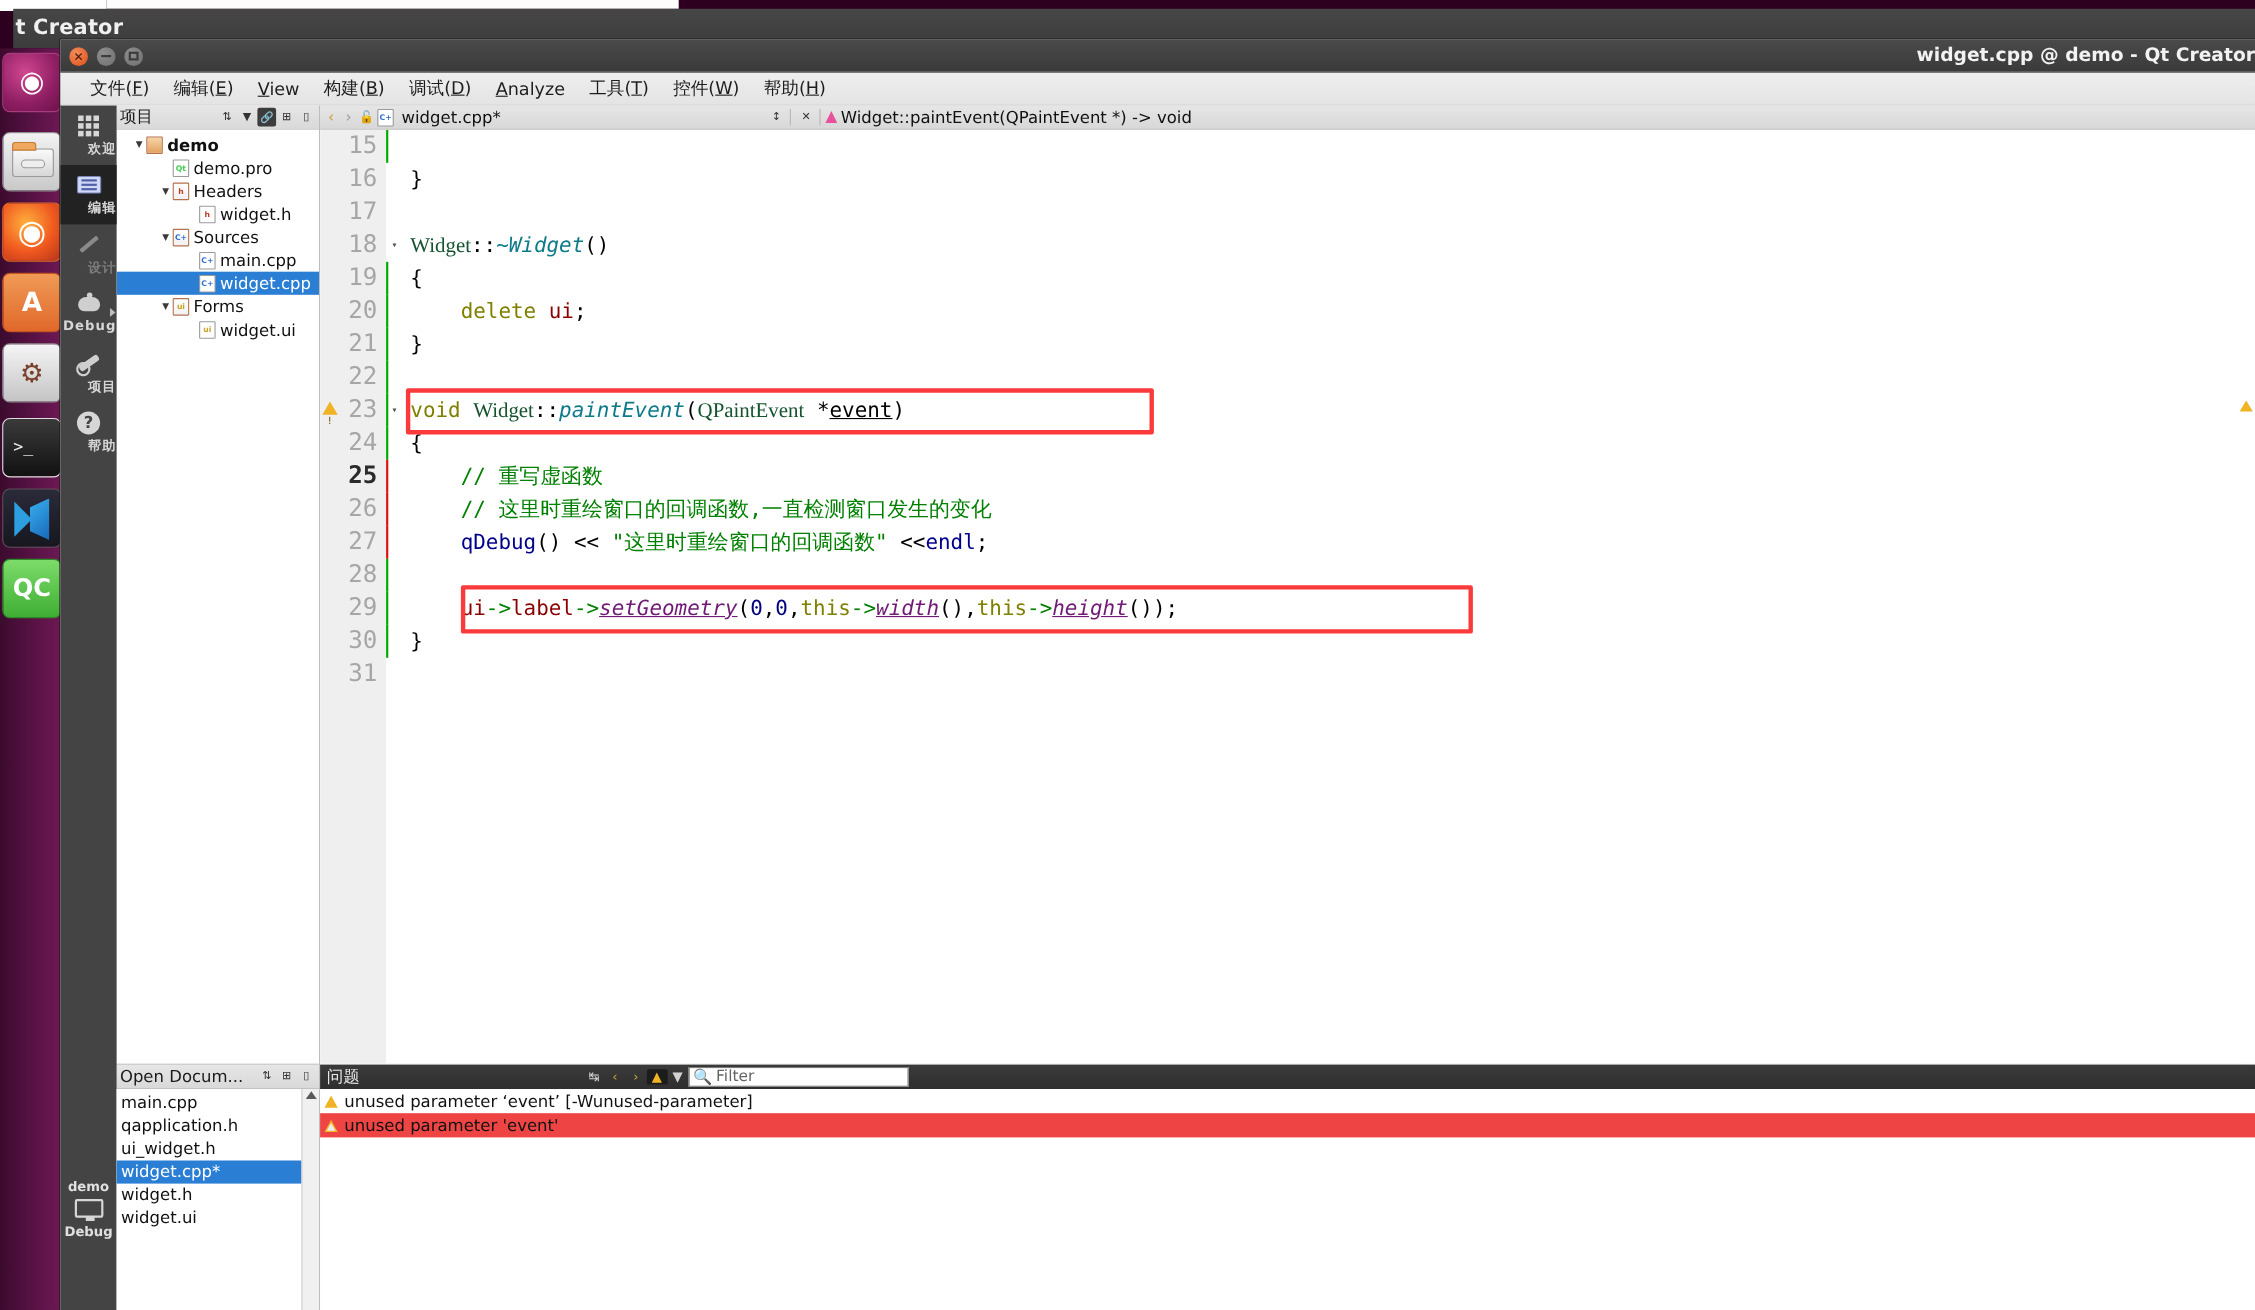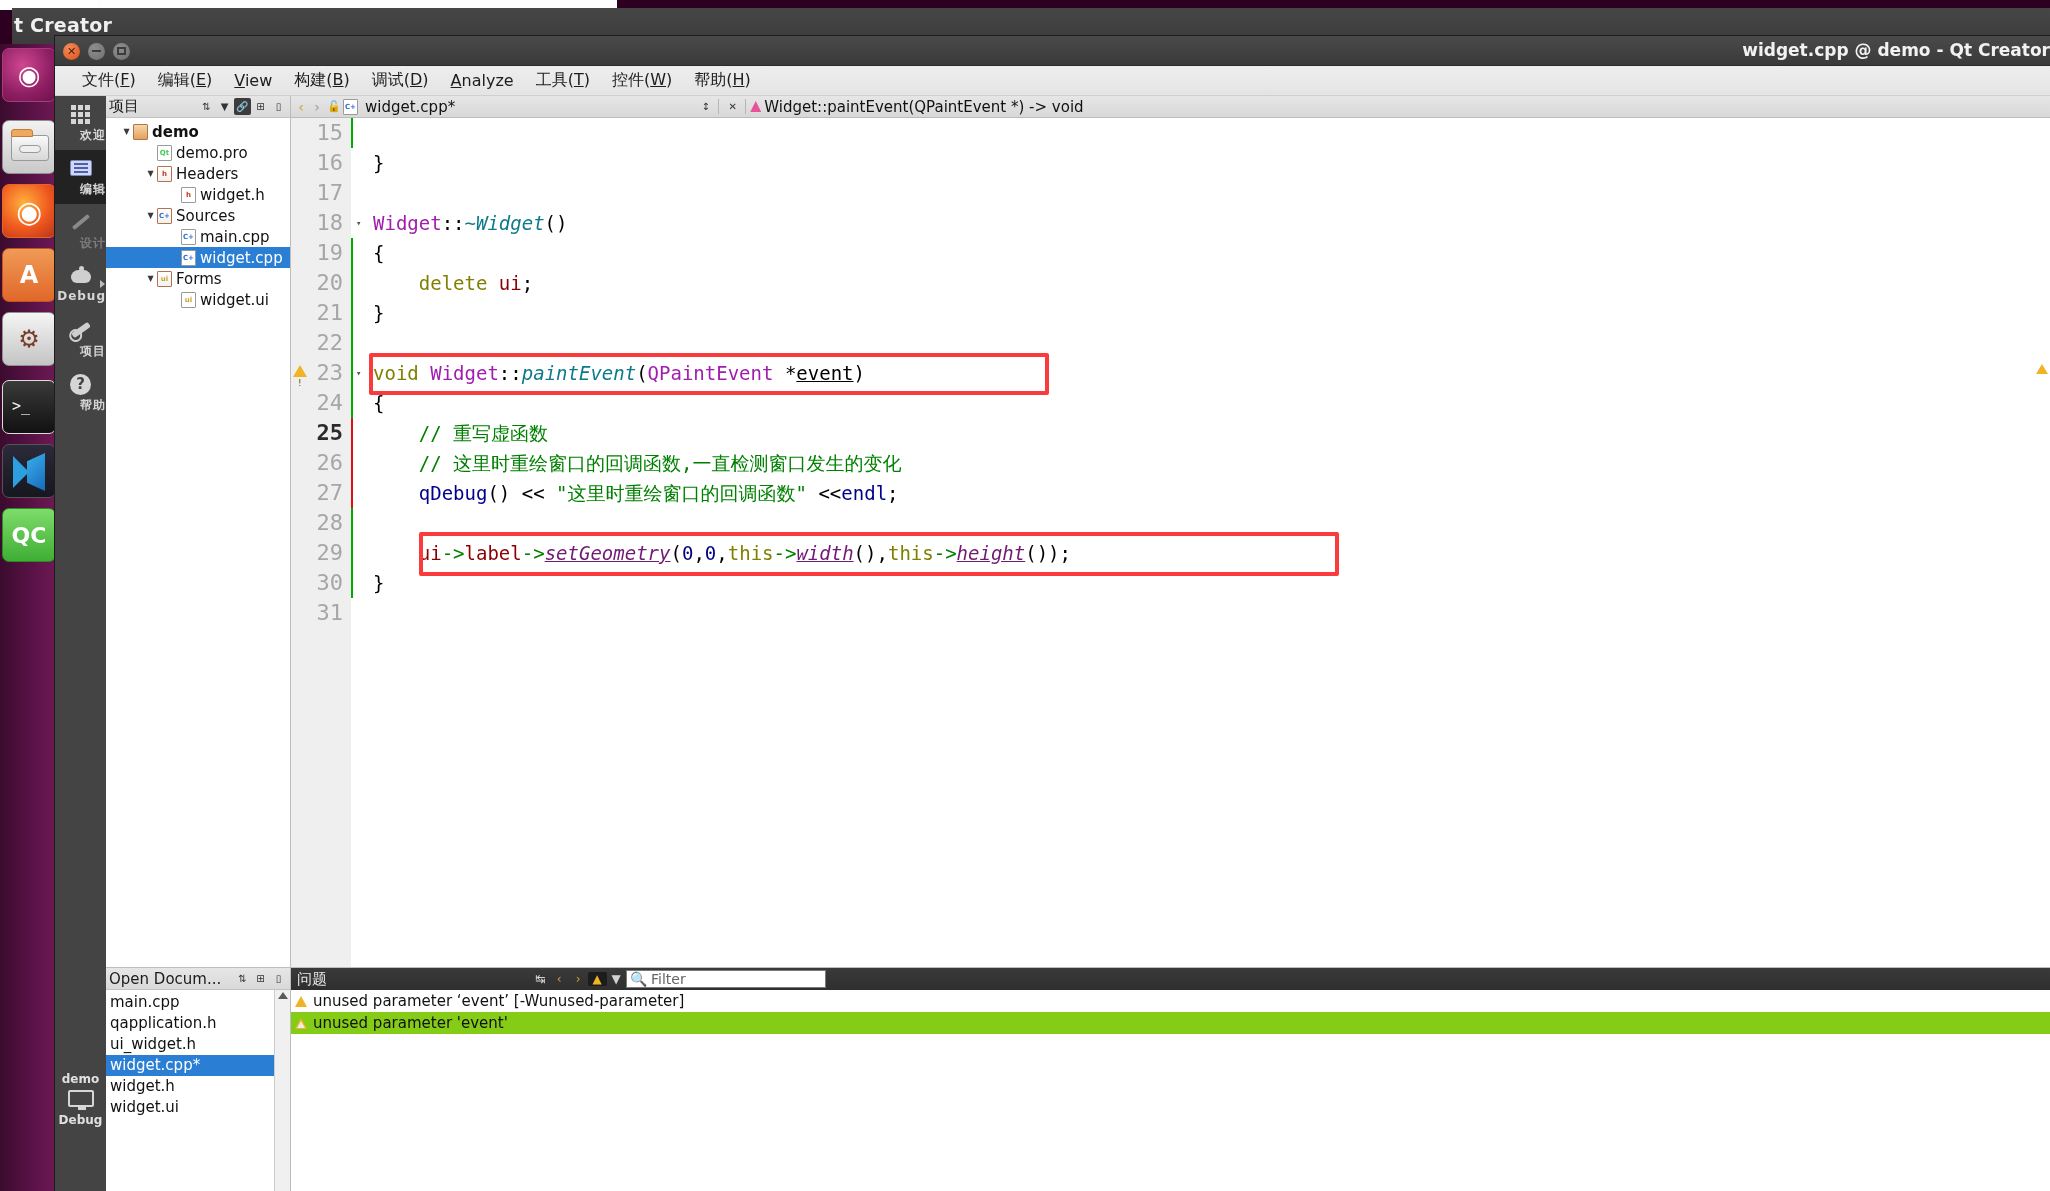--- a/index.html
+++ b/index.html
@@ -165,21 +165,21 @@
   .ln { position:absolute; left:0; width:52px; text-align:right; color:#a6a6a6; font-size:22px; }
   .ln.cur { color:#2b2b2b; font-weight:bold; }
   .warnico { position:absolute; left:2px; top:7px; width:0;height:0;
       border-left:7px solid transparent;border-right:7px solid transparent;border-bottom:12px solid #f0b323;}
   .warnico:after{content:"!";position:absolute;left:-2px;top:3px;font-size:9px;color:#6b4c00;font-family:"DejaVu Sans",sans-serif;}
   .fold { position:absolute; left:65px; top:0; color:#555; font-size:9px; }
   .code { position:absolute; left:82px; }
   .gutterline { position:absolute; left:60px; top:0; bottom:0; width:2px; }
 
   .c-kw   { color:#808000; }
-  .c-cls  { color:#a21caf; }
+  .c-cls  { color:#14532d;font-family:Liberation Serif, serif; }
   .c-fn   { color:#0d7a8a; font-style:italic; }
   .c-fn2  { color:#701a75; font-style:italic;text-decoration:underline; }
   .c-plain{ color:#000000; }
   .c-var  { color:#8b0000; }
   .c-str  { color:#008000; }
   .c-cmt  { color:#008000; }
   .c-num  { color:#000080; }
   .c-op   { color:#000000; }
   .c-qdbg { color:#00008b; }
   .c-green{ color:#008000; }
@@ -194,21 +194,21 @@
   
   #issues { flex:0 0 224px; display:flex; flex-direction:column; border-top:1px solid #bdbdbd; }
   #issuehead { height:22px; background:linear-gradient(#3a3a3a,#2f2f2f); display:flex; align-items:center;
       padding:0 3px; color:#e8e8e8; font-size:15px; }
   .ihbtn { width:19px; text-align:center; font-size:12px; color:#d2d2d2; }
   .ihbtn.warn { color:#f0b323; background:#1c1c1c; border-radius:2px; }
   #filterbox { width:200px; height:18px; background:#fff; color:#666; font-size:14px;
       display:flex; align-items:center; padding-left:4px; border:1px solid #7a7a7a; }
   #issuelist { flex:1; background:#ffffff; font-size:15px; }
   .irow { height:22px; display:flex; align-items:center; padding-left:4px; color:#111; }
-  .irow.alt { background:#84cc16; }
+  .irow.alt { background:#ef4444; }
   .itri { width:0;height:0;border-left:6px solid transparent;border-right:6px solid transparent;
       border-bottom:11px solid #f0b323; margin-right:6px; position:relative; }
   .itri-h { width:12px;height:11px;margin-right:6px;position:relative; }
   .itri-h:before{content:"";position:absolute;left:0;top:0;width:0;height:0;
       border-left:6px solid transparent;border-right:6px solid transparent;border-bottom:11px solid #f0b323;}
   .itri-h:after{content:"";position:absolute;left:2px;top:3.5px;width:0;height:0;
       border-left:4px solid transparent;border-right:4px solid transparent;border-bottom:7px solid #ececec;}
 </style>
 </head>
 <body>

